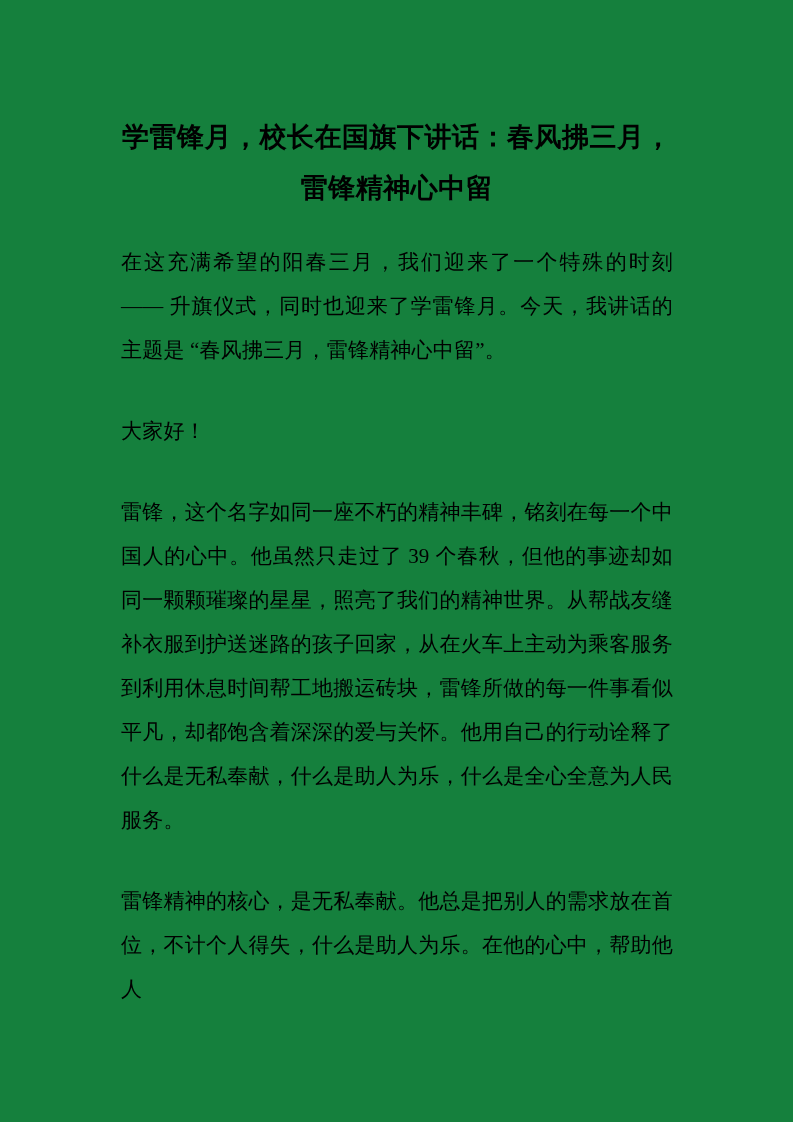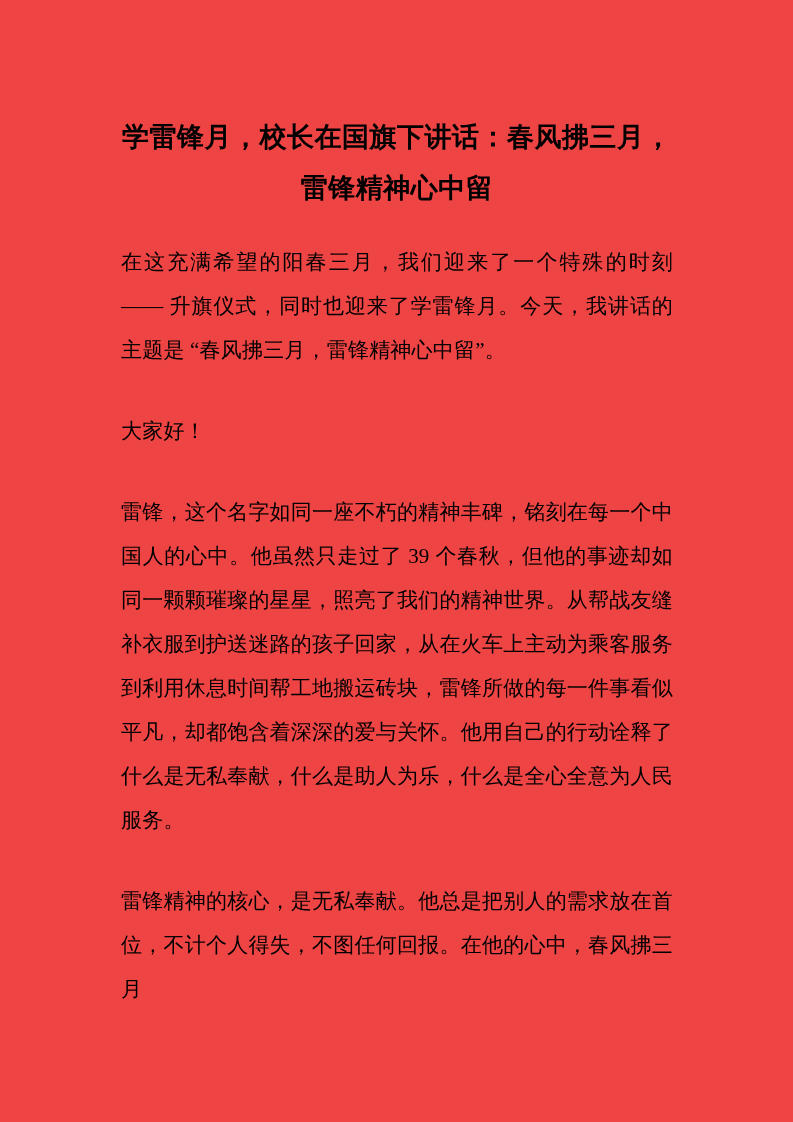--- a/index.html
+++ b/index.html
@@ -9,21 +9,21 @@
     background: #ffffff;
   }
   .page {
     position: relative;
     width: 793px;
     height: 1122px;
     margin: 0 auto;
     box-sizing: border-box;
     padding: 112px 120px 0 121px;
     overflow: hidden;
-    background: #ef4444;
+    background: #15803d;
     color: #000000;
     font-family: "Liberation Serif", "DejaVu Serif", serif;
   }
   .doc-title {
     margin: 0 0 26px 0;
     font-size: 27px;
     font-weight: 700;
     line-height: 51px;
     letter-spacing: 0.5px;
     text-align: center;
@@ -43,14 +43,14 @@
 <div class="page">
   <h1 class="doc-title">学雷锋月，校长在国旗下讲话：春风拂三月，雷锋精神心中留</h1>
 
 
   <p class="para">在这充满希望的阳春三月，我们迎来了一个特殊的时刻 —— 升旗仪式，同时也迎来了学雷锋月。今天，我讲话的主题是 “春风拂三月，雷锋精神心中留”。</p>
 
   <p class="para">大家好！</p>
 
   <p class="para">雷锋，这个名字如同一座不朽的精神丰碑，铭刻在每一个中国人的心中。他虽然只走过了 39 个春秋，但他的事迹却如同一颗颗璀璨的星星，照亮了我们的精神世界。从帮战友缝补衣服到护送迷路的孩子回家，从在火车上主动为乘客服务到利用休息时间帮工地搬运砖块，雷锋所做的每一件事看似平凡，却都饱含着深深的爱与关怀。他用自己的行动诠释了什么是无私奉献，什么是助人为乐，什么是全心全意为人民服务。</p>
 
-  <p class="para">雷锋精神的核心，是无私奉献。他总是把别人的需求放在首位，不计个人得失，不图任何回报。在他的心中，春风拂三月</p>
+  <p class="para">雷锋精神的核心，是无私奉献。他总是把别人的需求放在首位，不计个人得失，什么是助人为乐。在他的心中，帮助他人</p>
 </div>
 
 </body></html>

